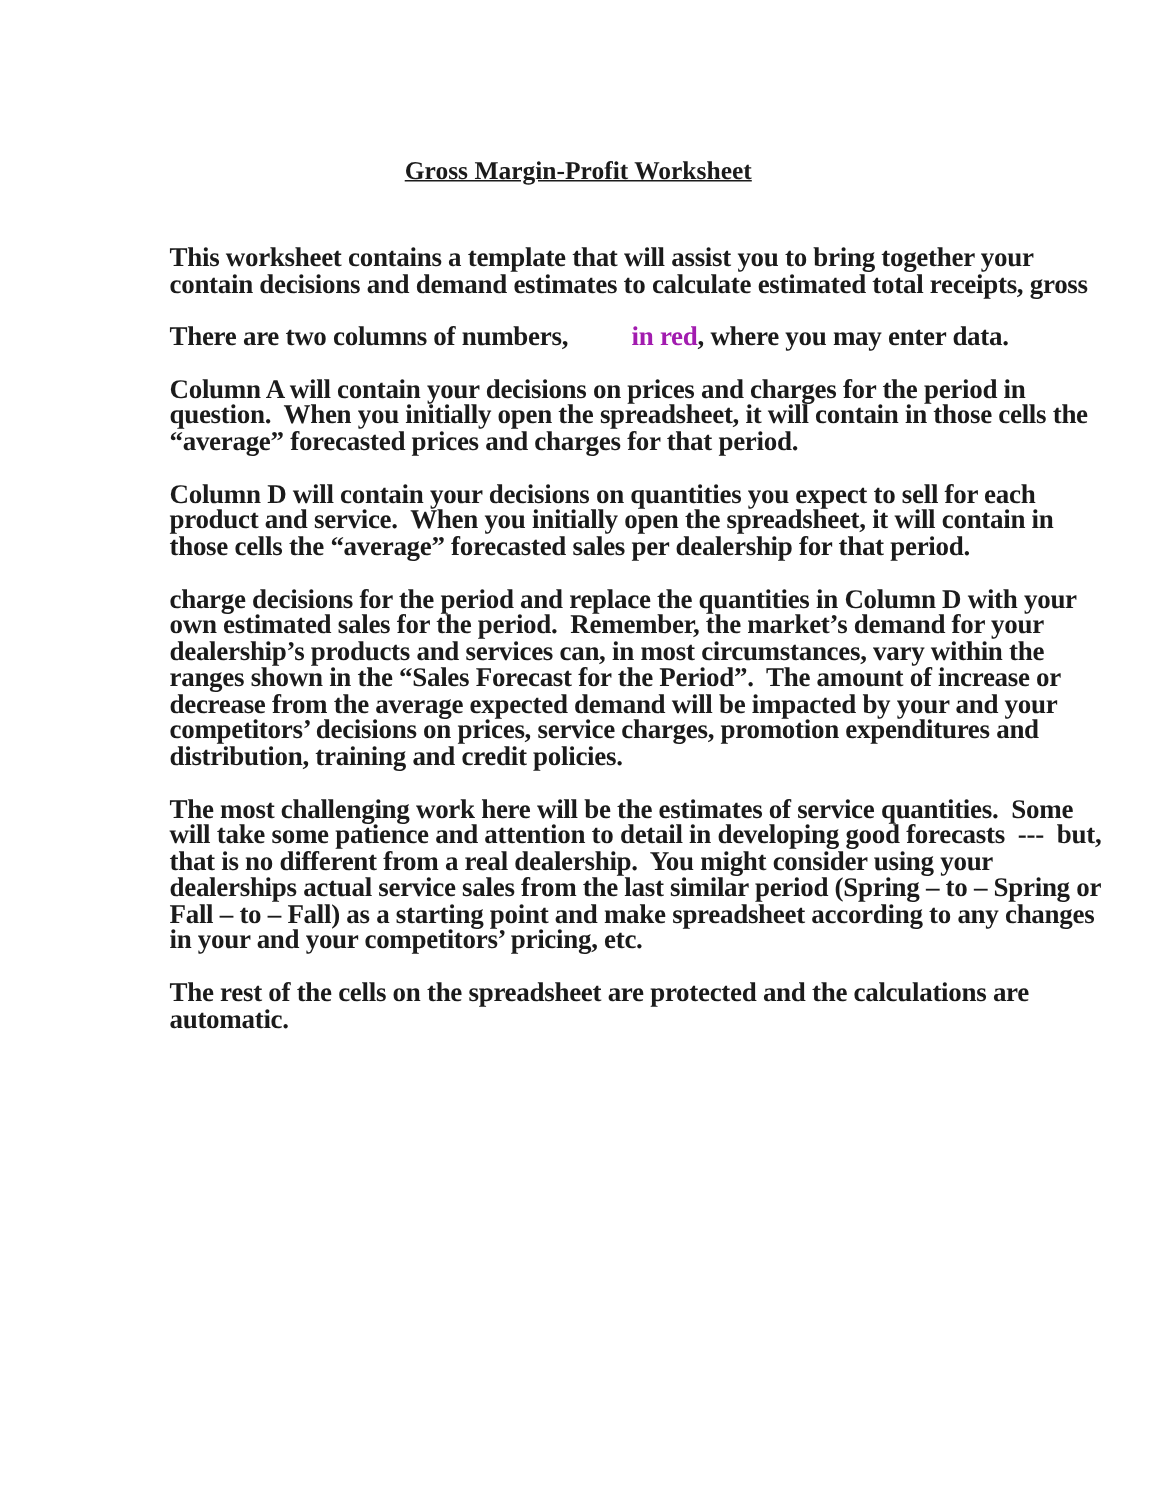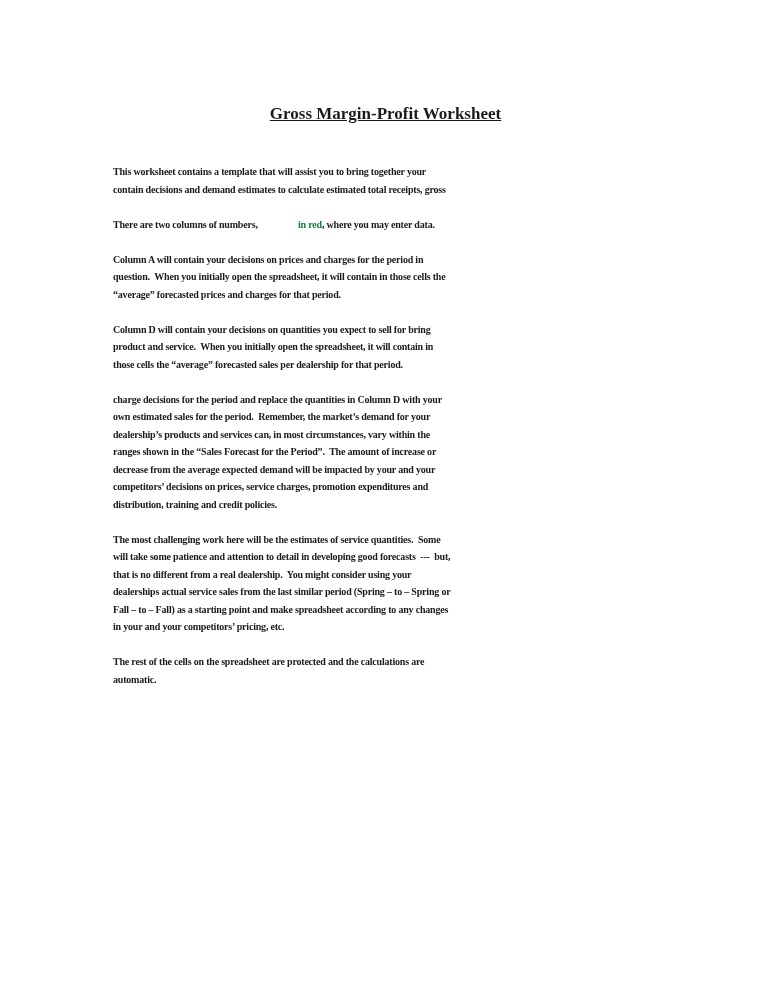--- a/index.html
+++ b/index.html
@@ -21,34 +21,34 @@
   }
   .title {
     font-size: 17px;
     line-height: 21px;
     text-align: center;
     text-decoration: underline;
     margin: 16px 0 39px 0;
     width: 545px;
   }
   p.para {
-    font-size: 10px;
+    font-size: 18px;
     line-height: 17.5px;
     letter-spacing: -0.2px;
     margin: 0 0 17.5px 0;
   }
   .ln {
     display: block;
     white-space: pre;
   }
   .seg {
     white-space: pre;
   }
   .red {
-    color: #15803d;
+    color: #a21caf;
     padding-left: 38px;
   }
 </style>
 </head>
 <body>
 
 <div class="doc">
 
   <h1 class="title">Gross Margin-Profit Worksheet</h1>
 
@@ -59,21 +59,21 @@
 
   <p class="para"><span class="seg">There are two columns of numbers, </span><span class="seg red">in red</span><span class="seg">, where you may enter data.</span></p>
 
   <p class="para">
     <span class="ln">Column A will contain your decisions on prices and charges for the period in</span>
     <span class="ln">question.  When you initially open the spreadsheet, it will contain in those cells the</span>
     <span class="ln">“average” forecasted prices and charges for that period.</span>
   </p>
 
   <p class="para">
-    <span class="ln">Column D will contain your decisions on quantities you expect to sell for bring</span>
+    <span class="ln">Column D will contain your decisions on quantities you expect to sell for each</span>
     <span class="ln">product and service.  When you initially open the spreadsheet, it will contain in</span>
     <span class="ln">those cells the “average” forecasted sales per dealership for that period.</span>
   </p>
 
   <p class="para">
     <span class="ln">charge decisions for the period and replace the quantities in Column D with your</span>
     <span class="ln">own estimated sales for the period.  Remember, the market’s demand for your</span>
     <span class="ln">dealership’s products and services can, in most circumstances, vary within the</span>
     <span class="ln">ranges shown in the “Sales Forecast for the Period”.  The amount of increase or</span>
     <span class="ln">decrease from the average expected demand will be impacted by your and your</span>

